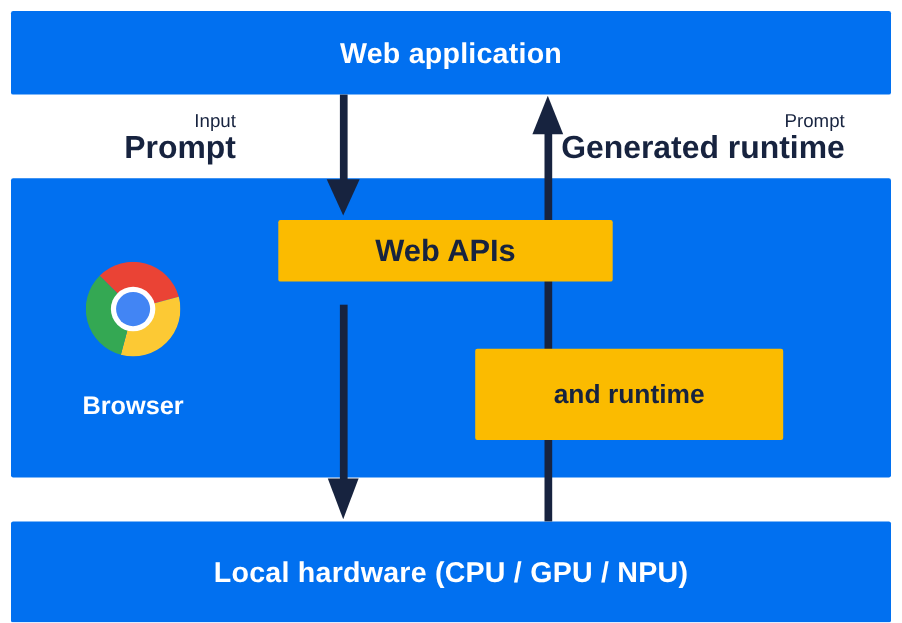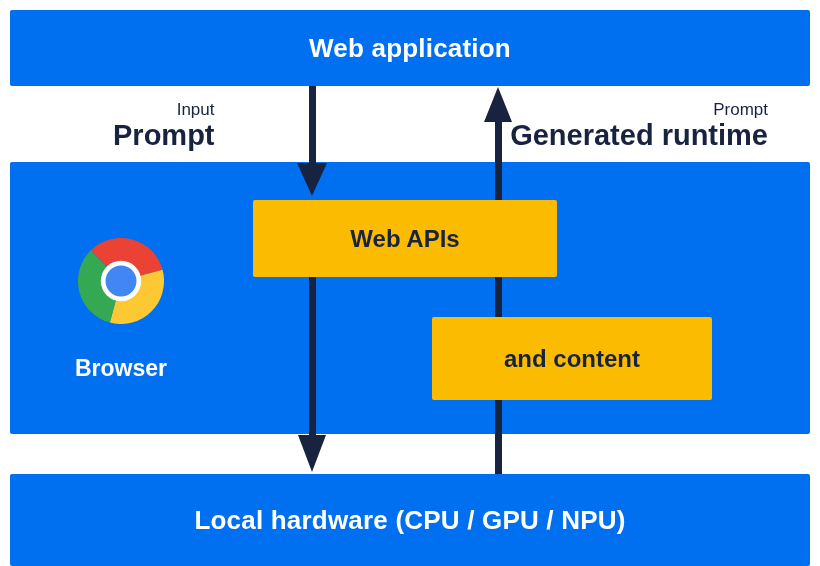--- a/index.html
+++ b/index.html
@@ -69,21 +69,21 @@
     color: var(--ink, #17233F);
     display: flex;
     flex-direction: column;
     align-items: center;
     justify-content: center;
     font-weight: bold;
     text-align: center;
     border-radius: 2px;
     z-index: 4;
   }
-  .web-apis-box { left: 253px; top: 200px; width: 304px; height: 77px; font-size: 24px; }
+  .web-apis-box { left: 253px; top: 200px; width: 304px; height: 56px; font-size: 28px; }
   .builtin-box  { left: 432px; top: 317px; width: 280px; height: 83px; font-size: 24px; line-height: 33px; }
 
   .arrow-line {
     position: absolute;
     width: 7px;
     background: var(--ink, #17233F);
     z-index: 3;
   }
   .line-input-upper  { left: 309px; top: 86px;  height: 78px;  }
   .line-input-lower  { left: 309px; top: 277px; height: 159px; }
@@ -137,21 +137,21 @@
     <circle cx="50" cy="50" r="23.5" fill="#ffffff"></circle>
     <circle cx="50" cy="50" r="18" style="fill:var(--chrome-blue,#4285F4)"></circle>
   </svg>
   <div class="browser-label">Browser</div>
 
   <div class="ybox web-apis-box">
     <span>Web APIs</span>
   </div>
 
   <div class="ybox builtin-box">
-    <div>and content</div>
+    <div>and runtime</div>
   </div>
 
   <div class="arrow-line line-input-upper"></div>
   <div class="arrow-head head-input-upper"></div>
   <div class="arrow-line line-input-lower"></div>
   <div class="arrow-head head-input-lower"></div>
 
   <div class="arrow-line line-output"></div>
   <div class="arrow-head head-output"></div>
 

